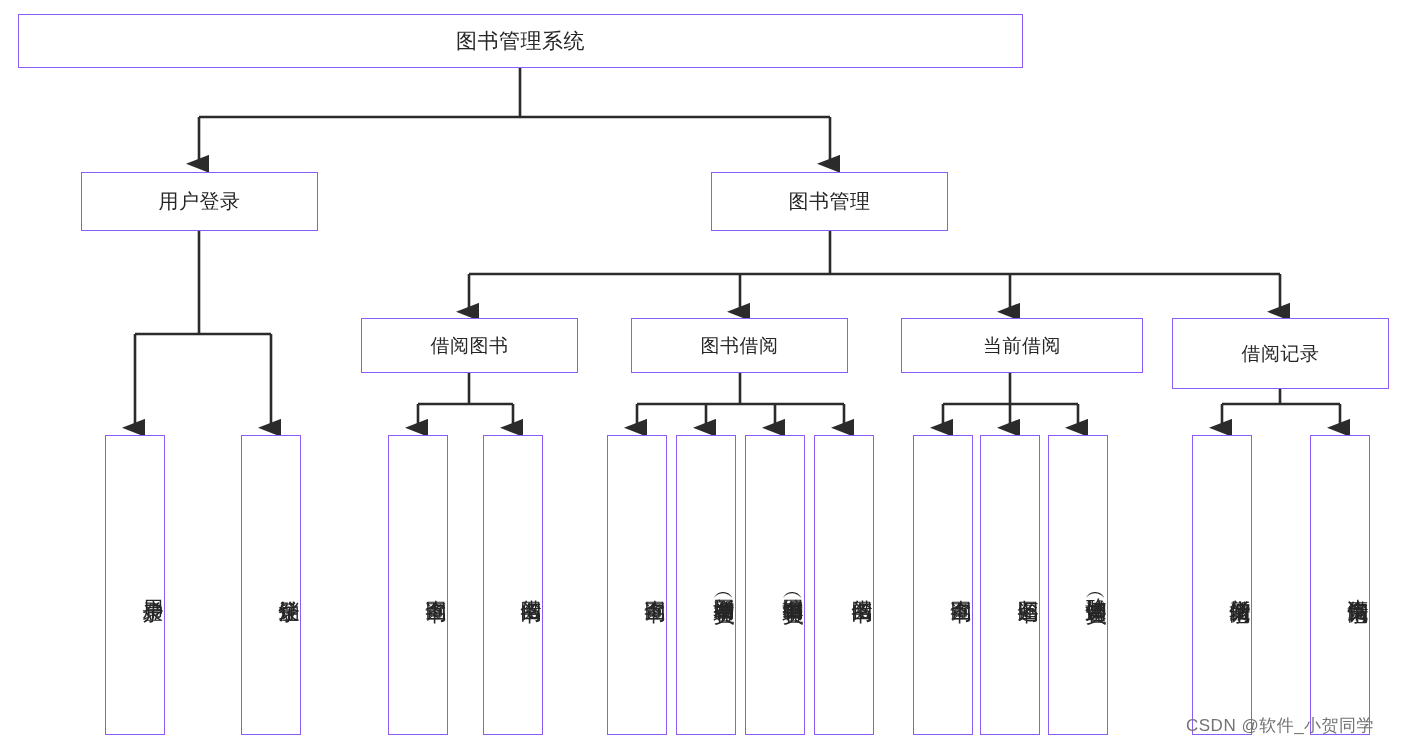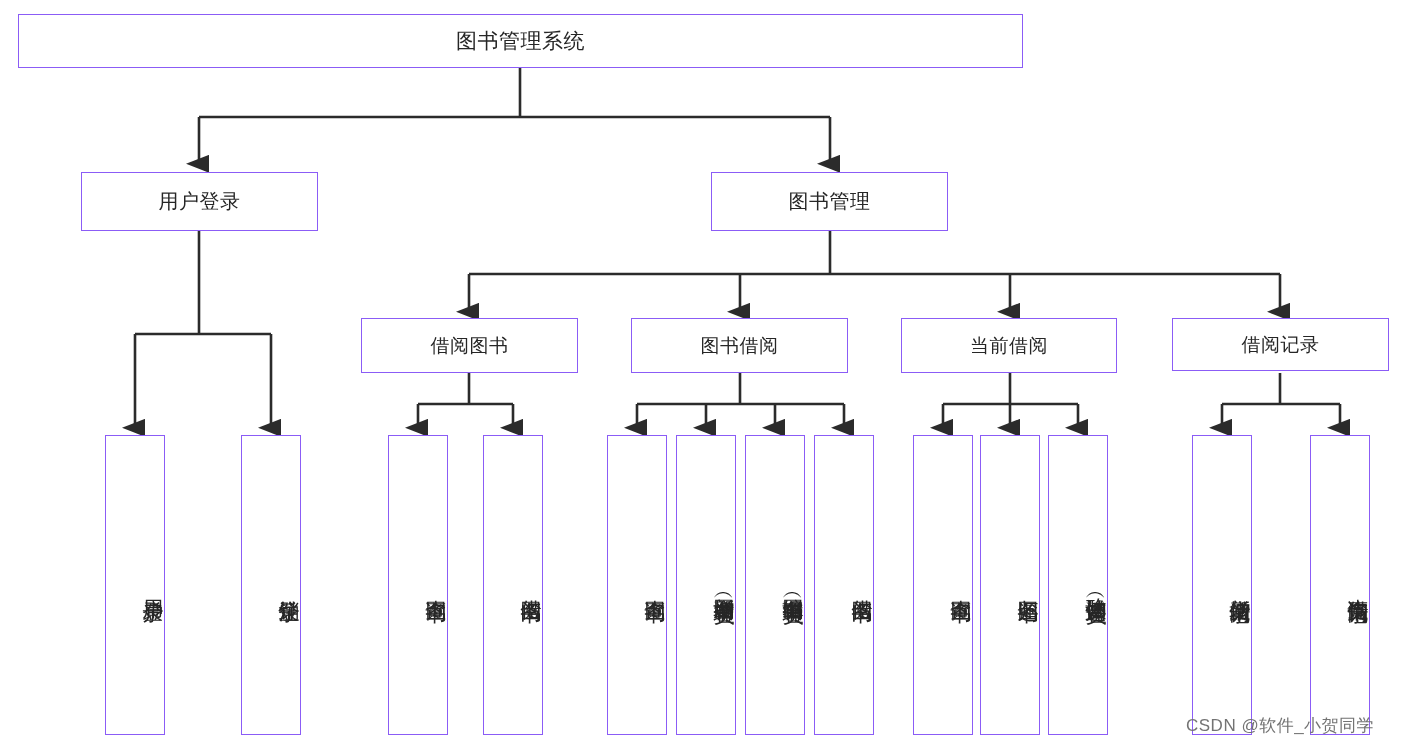--- a/index.html
+++ b/index.html
@@ -123,24 +123,24 @@
   <div class="node lvl1" style="left:711px;top:172px;width:237px;height:59px;text-align:center;">
     <span>图书管理</span>
   </div>
 
   <div class="node lvl2" style="left:361px;top:318px;width:217px;height:55px;">
     <span>借阅图书</span>
   </div>
   <div class="node lvl2" style="left:631px;top:318px;width:217px;height:55px;">
     <span>图书借阅</span>
   </div>
-  <div class="node lvl2" style="left:901px;top:318px;width:216px;height:55px;">
+  <div class="node lvl2" style="left:901px;top:318px;width:242px;height:55px;">
     <span>当前借阅</span>
   </div>
-  <div class="node lvl2" style="left:1172px;top:318px;width:217px;height:53px;">
+  <div class="node lvl2" style="left:1172px;top:318px;width:217px;height:71px;">
     <span>借阅记录</span>
   </div>
 
   <div class="node leaf" style="left:105px;top:435px;width:60px;height:300px;">
     <span class="vtext">用户登录</span>
   </div>
   <div class="node leaf" style="left:241px;top:435px;width:60px;height:300px;">
     <span class="vtext">注销登录</span>
   </div>
 

